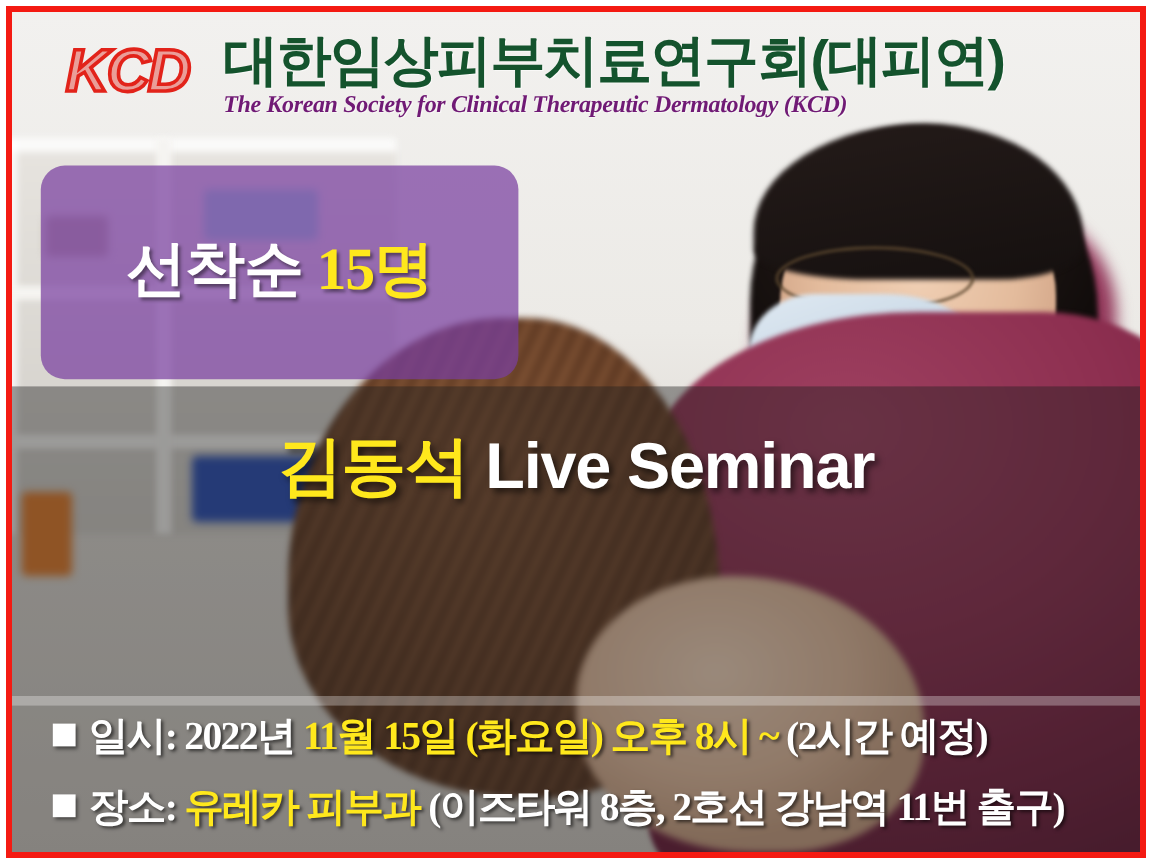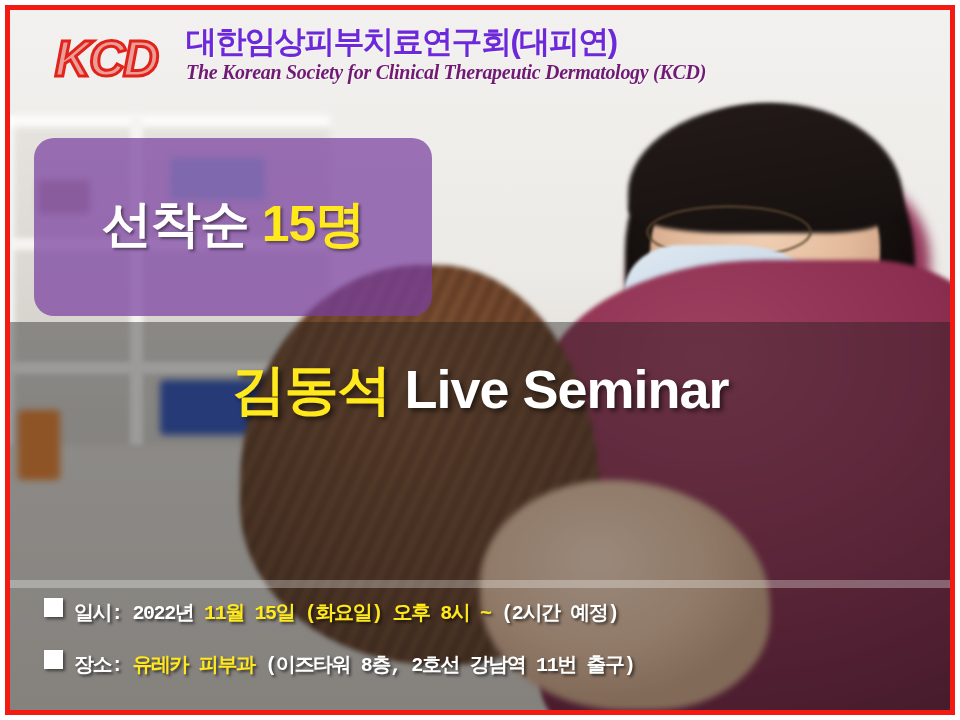--- a/index.html
+++ b/index.html
@@ -159,22 +159,22 @@
     font-style:italic;
     line-height:1;
     text-shadow:0 0 1px rgba(226,35,26,.4);
   }
   .org-block{
     position:absolute;left:176px;top:16px;
   }
   .org-ko{
     font-family:"Liberation Sans","DejaVu Sans",sans-serif;
     font-weight:bold;
-    font-size:31px;
-    color:#6d28d9;
+    font-size:46px;
+    color:#14532d;
     letter-spacing:-1.5px;
     line-height:1.05;
     white-space:nowrap;
     text-shadow:1px 1px 0 rgba(255,255,255,.55);
   }
   .org-en{
     font-family:"Liberation Serif","DejaVu Serif",serif;
     font-style:italic;
     font-weight:bold;
     font-size:20px;
@@ -192,21 +192,21 @@
     width:398px;height:178px;
     background:rgba(120,62,160,.72);
     border-radius:20px;
     display:flex;flex-direction:column;
     align-items:center;justify-content:center;
     box-sizing:border-box;
     padding:4px 0 10px;
   }
   .notice-row{
     white-space:nowrap;
-    font-family:Liberation Sans, sans-serif;
+    font-family:Liberation Serif, serif;
     font-weight:bold;
     color:#ffffff;
     text-shadow:2px 2px 3px rgba(0,0,0,.45);
     letter-spacing:-1px;
   }
   .notice-row1{font-size:50px;line-height:1.25;}
   .notice-row2{font-size:38px;line-height:1.3;margin-top:6px;}
   .hl-yellow{color:#ffe81c;}
 
   
@@ -235,23 +235,23 @@
     letter-spacing:-2px;
     white-space:nowrap;
     text-shadow:4px 4px 5px rgba(20,10,10,.62);
   }
 
   
   .info{
     position:absolute;left:34px;right:24px;top:588px;
   }
   .info-line{
-    font-family:Liberation Mono, monospace;
-    font-weight:bold;
-    font-size:20px;
+    font-family:Liberation Serif, serif;
+    font-weight:bold;
+    font-size:33px;
     line-height:1.0;
     color:#ffffff;
     letter-spacing:-1.4px;
     white-space:nowrap;
     text-shadow:2px 2px 3px rgba(0,0,0,.62);
     margin-bottom:26px;
   }
   .bullet{
     display:inline-block;
     width:19px;height:19px;

